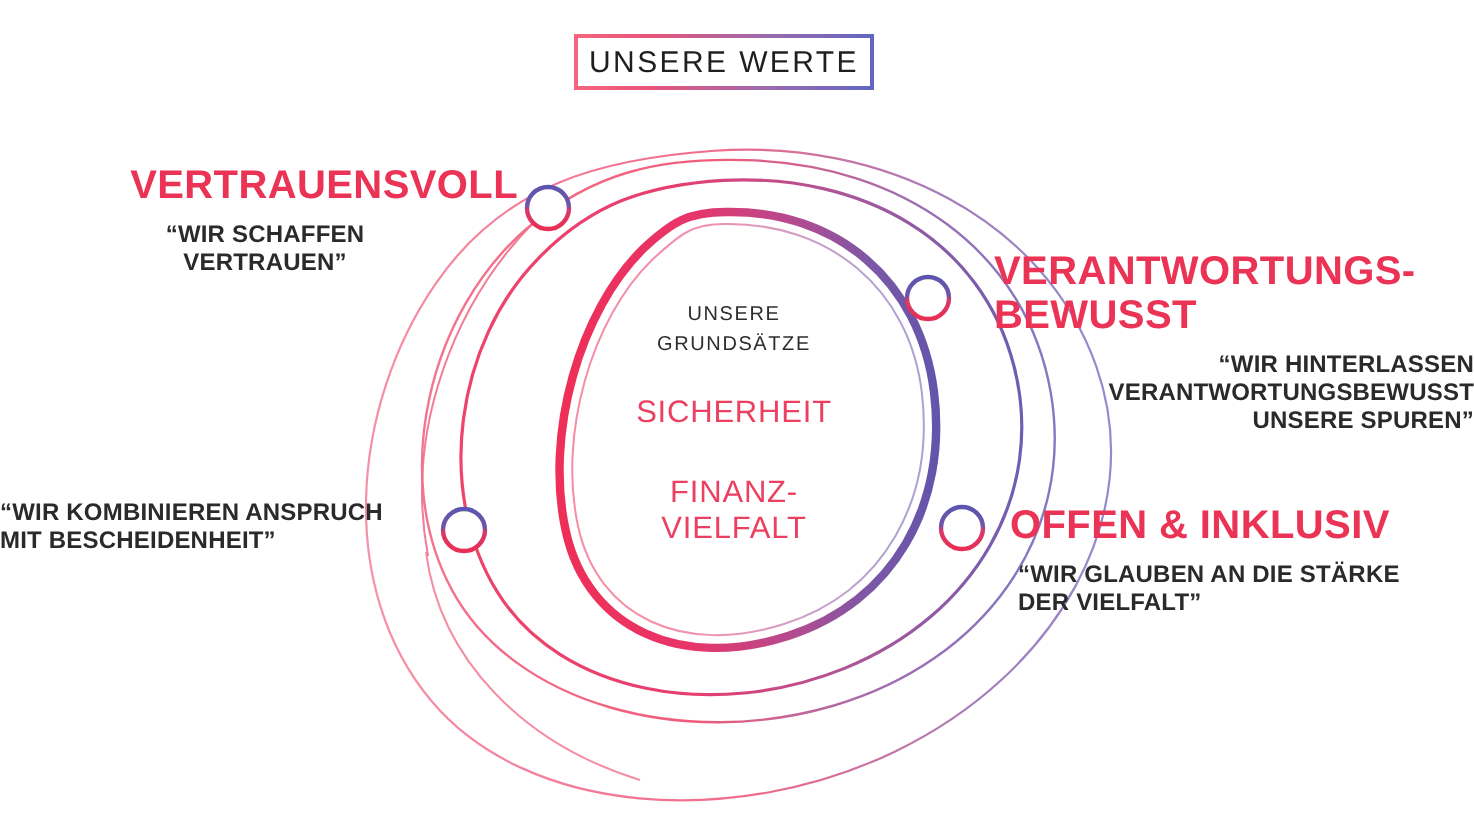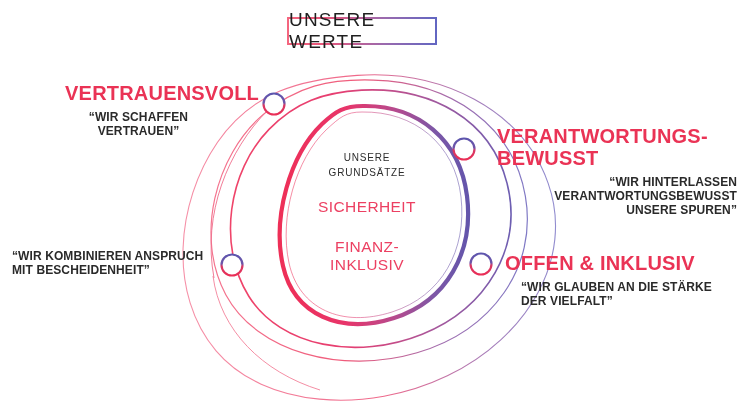--- a/index.html
+++ b/index.html
@@ -29,21 +29,21 @@
   }
   #header-badge .inner {
     width: 100%;
     height: 100%;
     background: #ffffff;
     display: flex;
     align-items: center;
     justify-content: center;
   }
   #header-badge .label {
-    font-size: 19px;
+    font-size: 15px;
     letter-spacing: 1.2px;
     color: #1f1f1f;
     font-weight: 400;
     font-family: "Liberation Sans", sans-serif;
   }
 
   
   #rings-canvas {
     position: absolute;
     left: 0;
@@ -67,21 +67,20 @@
   }
   .value-quote {
     color: #2a2a2a;
     font-weight: bold;
     font-size: 12px;
     line-height: 14px;
     letter-spacing: 0.1px;
     margin-top: 6px;
     font-family: "Liberation Sans", sans-serif;
     white-space: pre-line;
-    margin-left: 12px;
   }
 
   #value-vertrauensvoll {
     left: 0px;
     top: 82px;
     width: 265px;
     text-align: center;
   }
   #value-vertrauensvoll .value-title { text-align: right; padding-right: 6px; }
 
@@ -237,21 +236,21 @@
     <circle cx="481" cy="264" r="10.5" fill="#ffffff"></circle>
     <circle cx="481" cy="264" r="10.5" fill="none" stroke="url(#gradMarker)" stroke-width="2.2"></circle>
   </g>
 </svg>
 
 <div id="center-principles">
   <div class="heading">UNSERE
 GRUNDSÄTZE</div>
   <div class="principle p2">SICHERHEIT</div>
   <div class="principle p3">FINANZ-
-INKLUSIV</div>
+VIELFALT</div>
 </div>
 
 <div class="value-block" id="value-vertrauensvoll">
   <div class="value-title">VERTRAUENSVOLL</div>
   <div class="value-quote">“WIR SCHAFFEN
 VERTRAUEN”</div>
 </div>
 
 <div class="value-block" id="value-verantwortungsbewusst">
   <div class="value-title">VERANTWORTUNGS-

